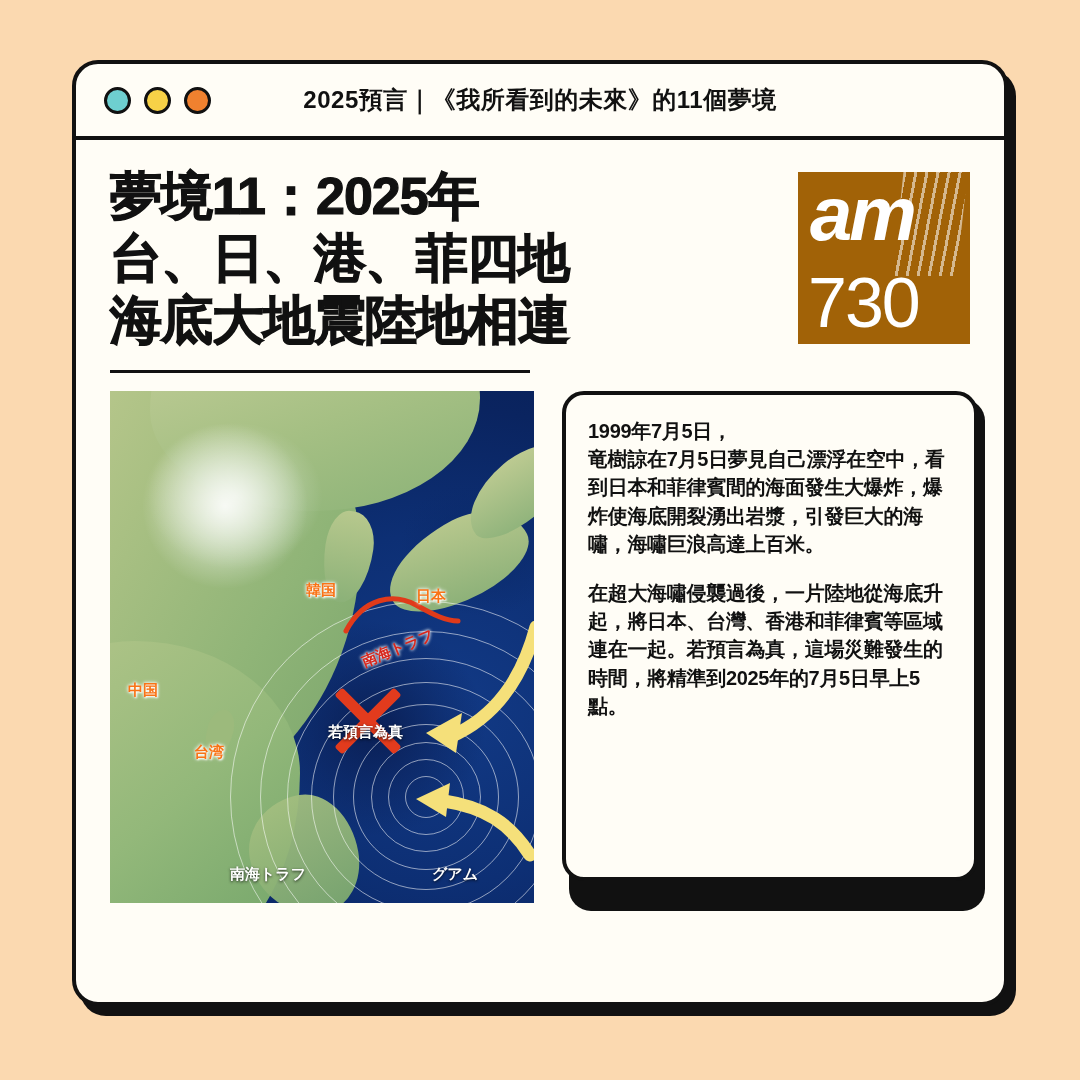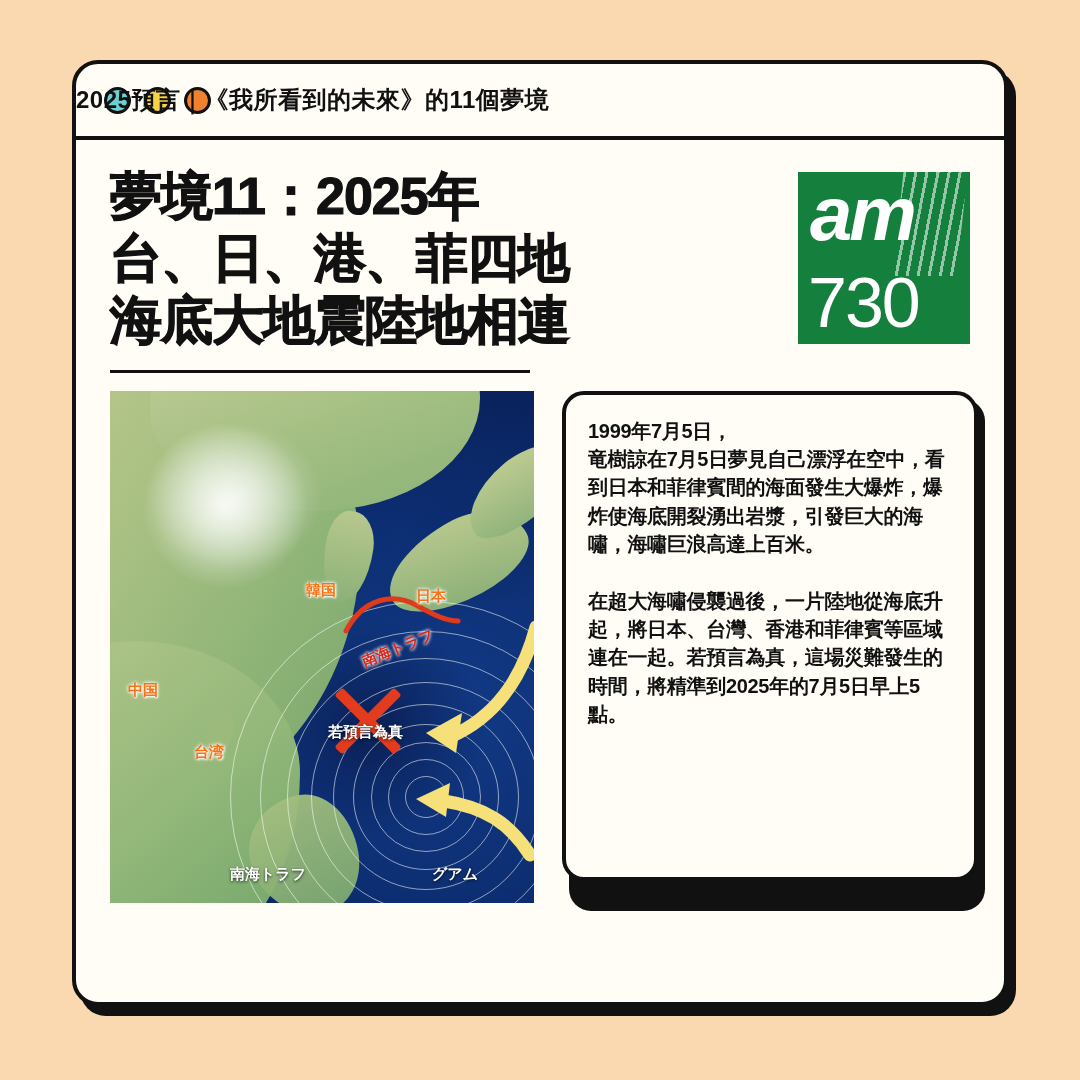--- a/index.html
+++ b/index.html
@@ -61,20 +61,21 @@
     width: 27px;
     height: 27px;
     border-radius: 50%;
     border: 3px solid #111;
     box-sizing: border-box;
   }
   #titlebar-title {
     position: absolute;
     left: 0;
     right: 0;
+    text-align: center;
     font-size: 24px;
     font-weight: 700;
     color: #111;
     letter-spacing: .5px;
     pointer-events: none;
   }
 
   
   #headline-row {
     display: flex;
@@ -89,21 +90,21 @@
     color: #111;
     letter-spacing: -1px;
     white-space: pre-line;
     font-family: "Liberation Sans", sans-serif;
     -webkit-text-stroke: 1.2px #111;
   }
   #logo {
     flex: 0 0 auto;
     width: 172px;
     height: 172px;
-    background: #15803d;
+    background: #a16207;
     margin-top: 6px;
     margin-right: 8px;
     position: relative;
     overflow: hidden;
   }
   #logo .logo-am {
     position: absolute;
     left: 12px;
     top: 4px;
     font-size: 76px;
@@ -315,21 +316,21 @@
     min-height: 490px;
   }
   .para {
     font-size: 20px;
     line-height: 1.42;
     font-weight: 700;
     color: #111;
     white-space: pre-line;
     letter-spacing: -.3px;
   }
-  .para + .para { margin-top: 28px; }
+  .para + .para { margin-top: 20px; }
 </style>
 </head>
 <body>
 
 <div id="card-wrap">
   <div id="card-shadow"></div>
   <div id="card">
 
     <div id="titlebar">
       <div id="dots">

